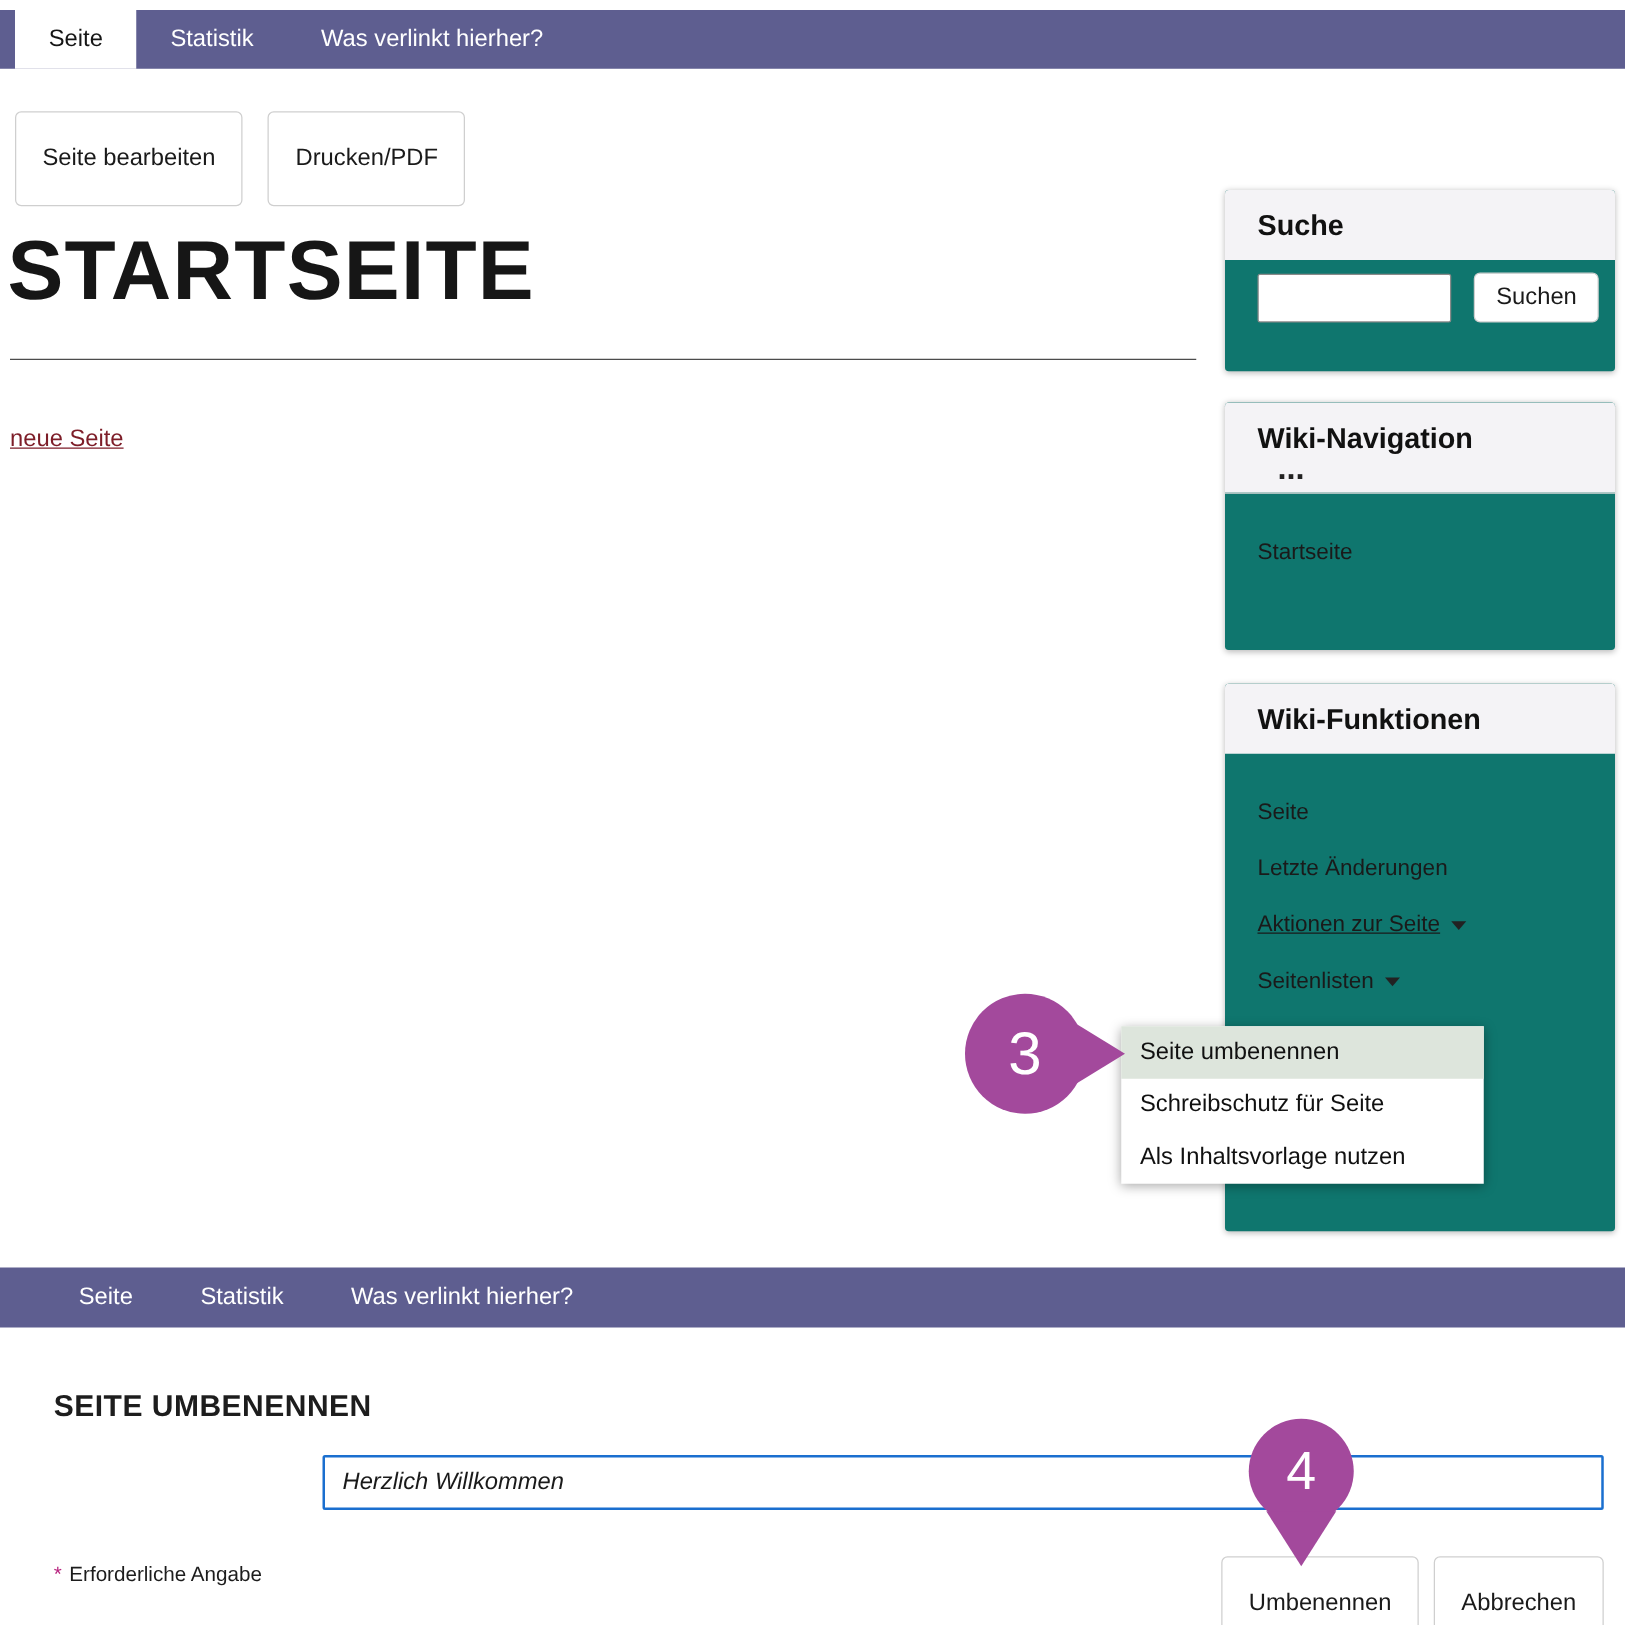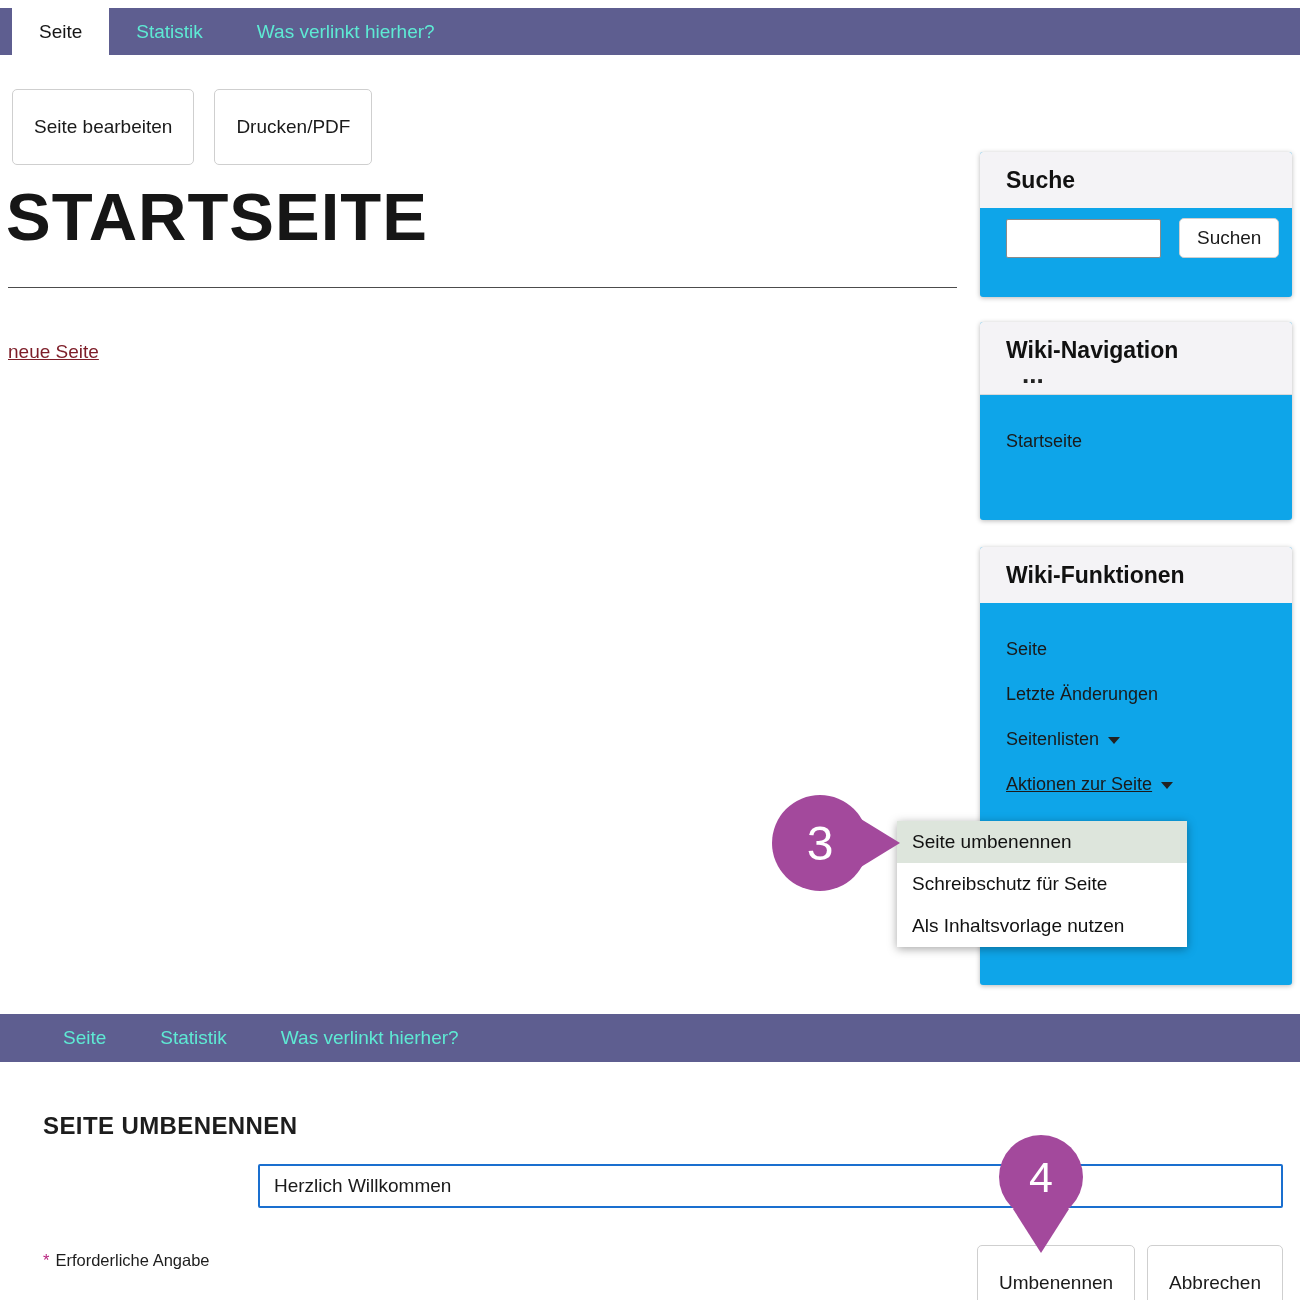--- a/index.html
+++ b/index.html
@@ -6,42 +6,42 @@
   html, body { width: 1300px; height: 1300px; background: #ffffff;
     font-family: "Liberation Sans", "DejaVu Sans", sans-serif; color: #1a1a1a; }
   .page { position: relative; width: 1300px; height: 1300px; overflow: hidden; }
 
   
   .tabbar { position: absolute; left: 0; width: 1300px; height: 47px;
     background: #5e5e90; display: flex; align-items: stretch; }
   .tabbar.top { top: 8px; }
   .tabbar.bottom { top: 1014px; height: 48px; padding-left: 36px; }
   .tab { display: flex; align-items: center; padding: 0 27px; font-size: 19px;
-    color: #5eead4; cursor: pointer; white-space: nowrap; }
+    color: #ffffff; cursor: pointer; white-space: nowrap; }
   .tab.active { background: #ffffff; color: #161616; margin-left: 12px; }
 
   
   .btn { display: inline-flex; align-items: center; justify-content: center;
     background: #ffffff; border: 1px solid #cfcfcf; border-radius: 5px;
     font-size: 19px; color: #1a1a1a; padding: 26px 21px; cursor: pointer;
     font-family: inherit; }
   .btn-row { position: absolute; top: 89px; left: 12px; display: flex; gap: 20px; }
 
   
   .page-title { position: absolute; top: 178px; left: 6px; font-size: 67px;
     font-weight: 800; letter-spacing: 1px; color: #161616; }
   .title-rule { position: absolute; top: 287px; left: 8px; width: 949px;
     border-bottom: 1px solid #4c4c4c; }
   .new-page-link { position: absolute; top: 341px; left: 8px; font-size: 19px;
     color: #7d1d28; text-decoration: underline; cursor: pointer; }
   .last-changed { position: absolute; top: 670px; left: 8px; font-size: 16.5px;
     color: #222222; }
 
   
-  .side-box { position: absolute; left: 980px; width: 312px; background: #0ea5e9;
+  .side-box { position: absolute; left: 980px; width: 312px; background: #0f766e;
     border-radius: 3px; box-shadow: 0 1px 5px rgba(0,0,0,0.28); overflow: hidden; }
   .side-box .box-head { background: #f4f3f6; padding: 15px 26px 14px 26px;
     font-size: 23px; font-weight: 700; color: #111111; }
   .box-suche { top: 152px; height: 145px; }
   .box-suche .box-body { display: flex; align-items: center; padding: 10px 26px 16px 26px; gap: 18px; }
   .search-input { width: 155px; height: 39px; border: 1px solid #8a8a8a;
     border-radius: 2px; font-size: 18px; padding: 0 8px; font-family: inherit; }
   .search-btn { padding: 8px 17px; }
 
   .box-nav { top: 322px; height: 198px; }
@@ -82,21 +82,21 @@
     border-top: 44px solid #a3499c; }
 
   
   .rename-heading { position: absolute; top: 1112px; left: 43px; font-size: 24px;
     font-weight: 700; letter-spacing: 0.4px; color: #1d1d1d; }
   .field-label { position: absolute; top: 1168px; left: 43px; width: 180px;
     font-size: 18.5px; line-height: 1.45; color: #1a1a1a; }
   .req-star { color: #b8247f; margin-left: 4px; }
   .rename-input { position: absolute; top: 1164px; left: 258px; width: 1025px;
     height: 44px; border: 2px solid #1a6fcf; font-size: 19px; padding: 0 14px;
-    color: #1a1a1a; font-family: inherit; border-radius: 2px; }
+    color: #1a1a1a; font-family: inherit; border-radius: 2px; font-style: italic; }
   .req-note { position: absolute; top: 1251px; left: 43px; font-size: 16.5px;
     color: #1d1d1d; }
   .form-actions { position: absolute; top: 1245px; right: 17px; display: flex; gap: 12px; }
 </style>
 </head>
 <body>
 
 <div class="page">
 
   <div class="tabbar top">
@@ -127,22 +127,22 @@
     <div class="nav-ellipsis">...</div>
     <div class="nav-divider"></div>
     <div class="nav-item">Startseite</div>
   </div>
 
   <div class="side-box box-func">
     <div class="box-head">Wiki-Funktionen</div>
     <div class="func-list">
       <div class="func-item">Seite</div>
       <div class="func-item">Letzte Änderungen</div>
+      <div class="func-item link-underline"><span class="lbl">Aktionen zur Seite</span><span class="caret"></span></div>
       <div class="func-item"><span class="lbl">Seitenlisten</span><span class="caret"></span></div>
-      <div class="func-item link-underline"><span class="lbl">Aktionen zur Seite</span><span class="caret"></span></div>
     </div>
   </div>
 
   <div class="dropdown">
     <div class="menu-item selected">Seite umbenennen</div>
     <div class="menu-item">Schreibschutz für Seite</div>
     <div class="menu-item">Als Inhaltsvorlage nutzen</div>
   </div>
 
   <div class="balloon balloon-3">

